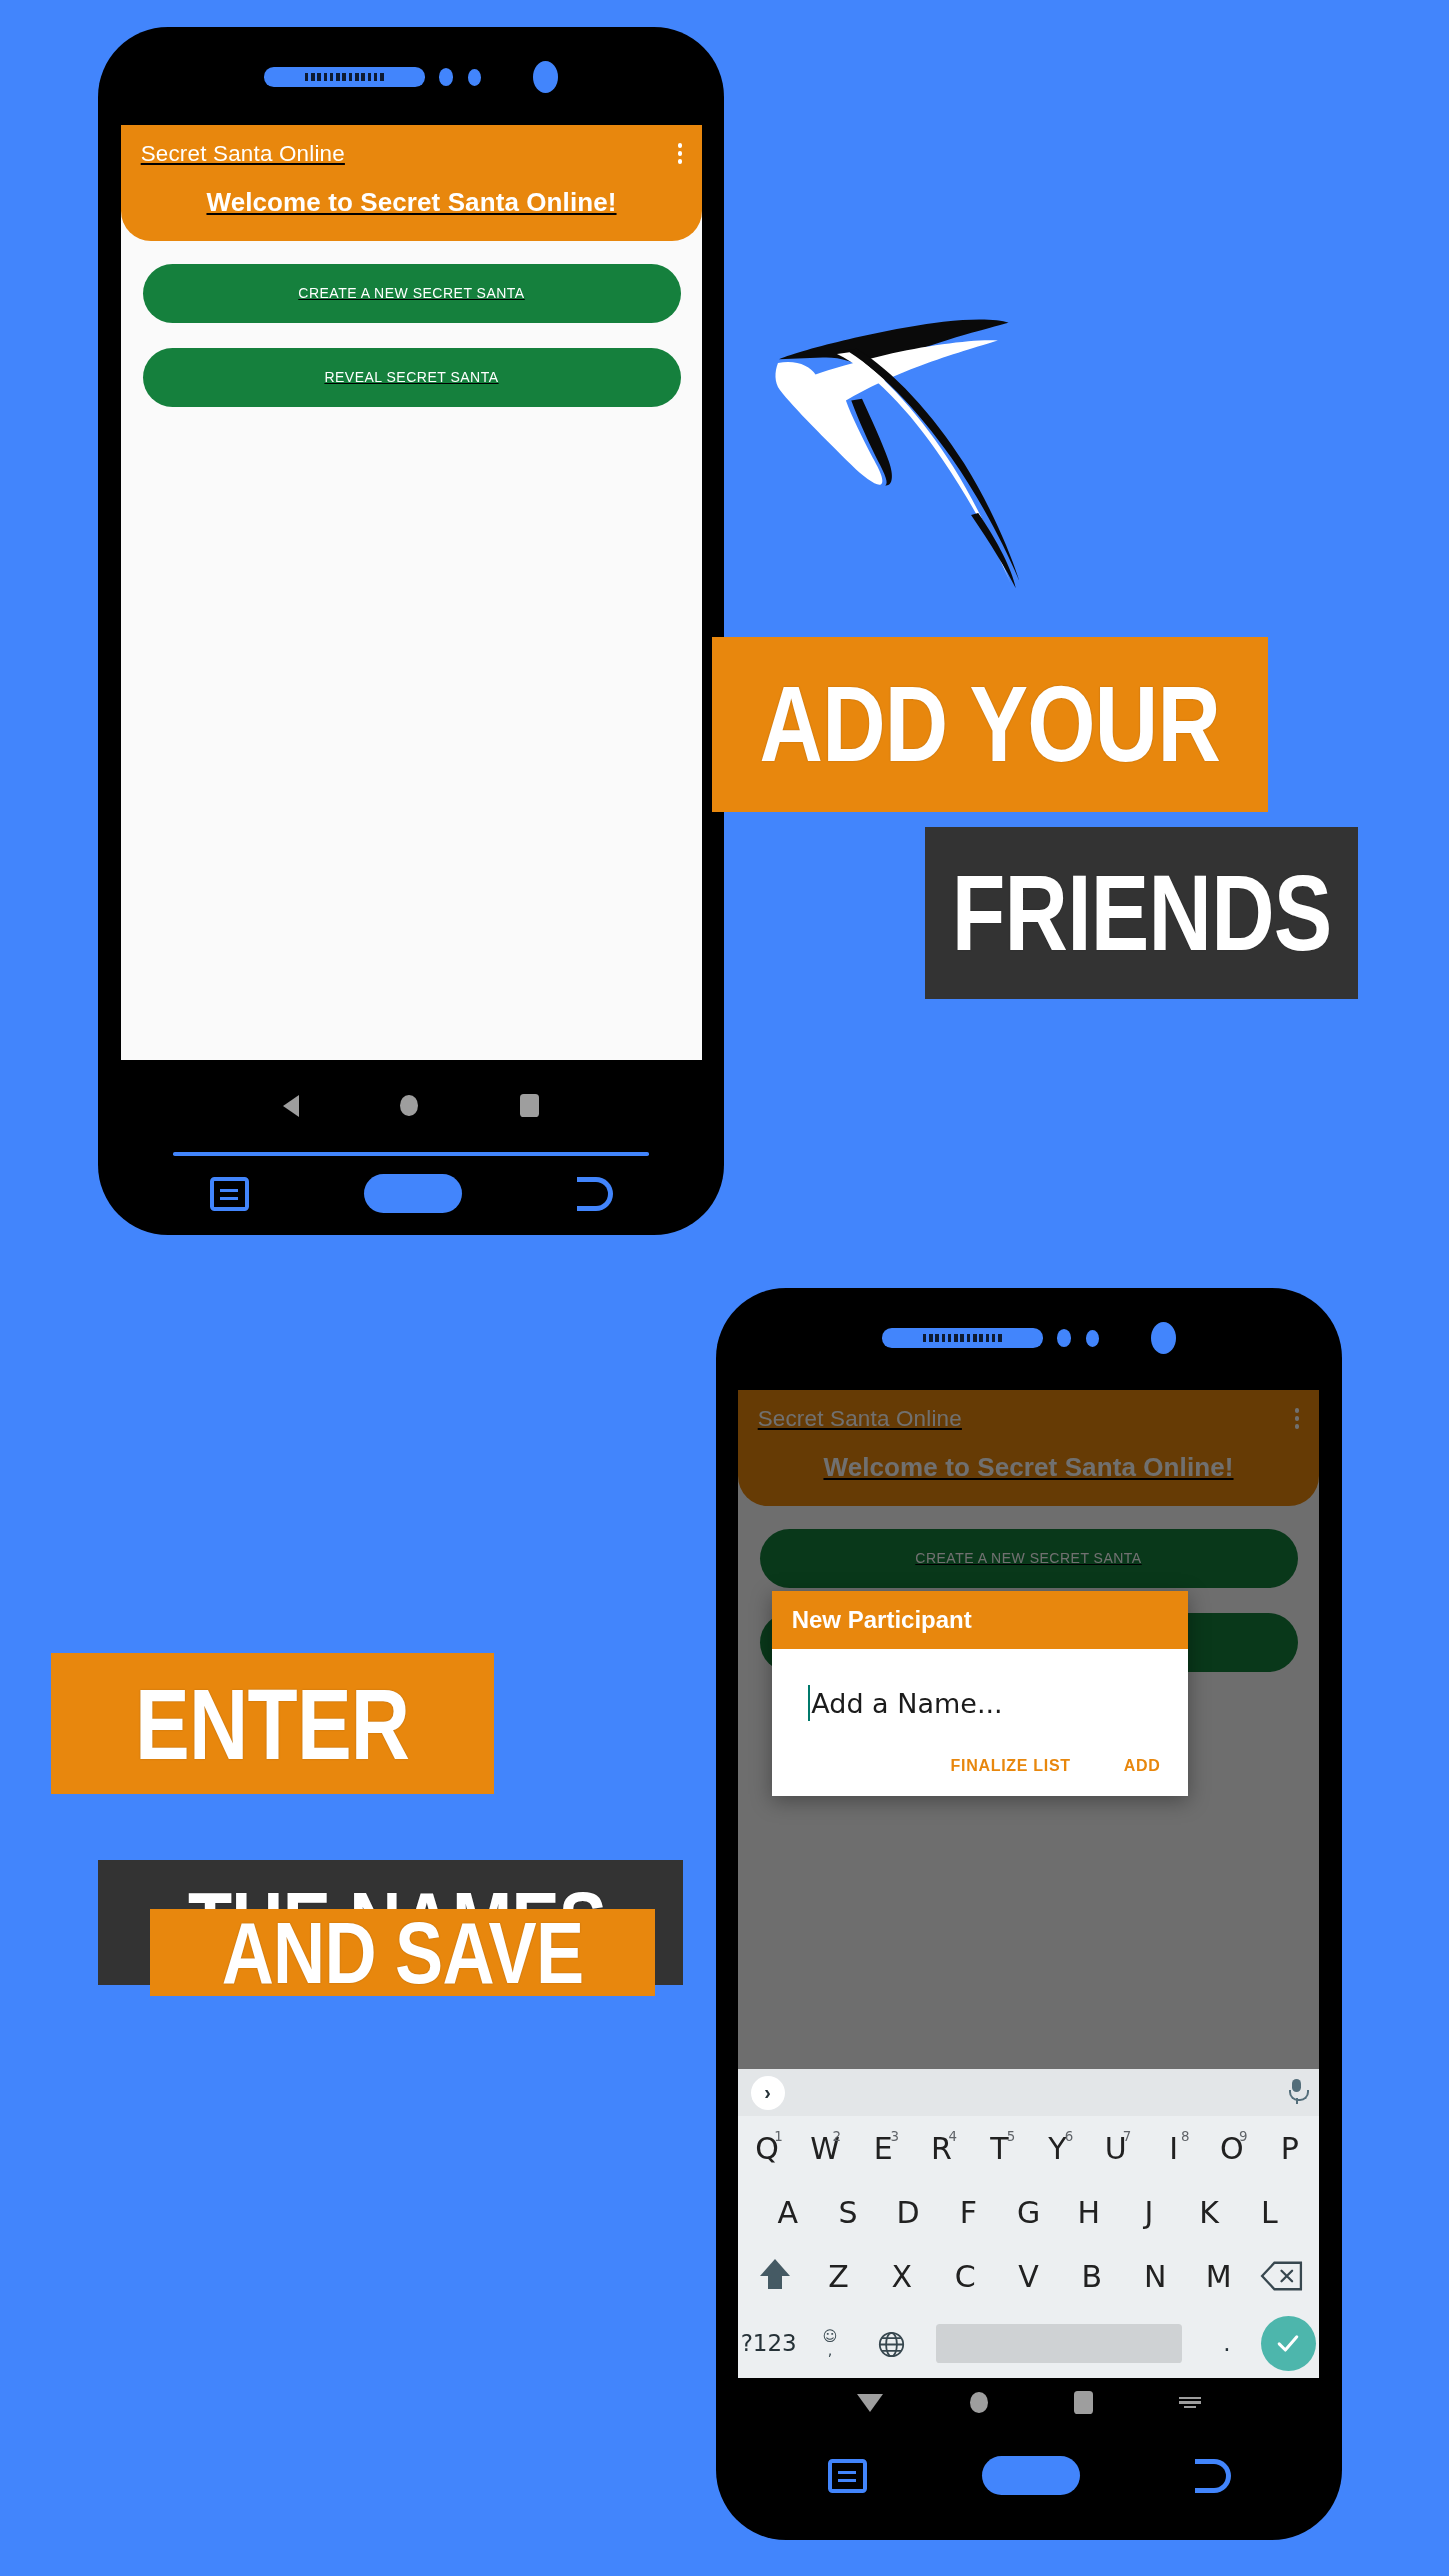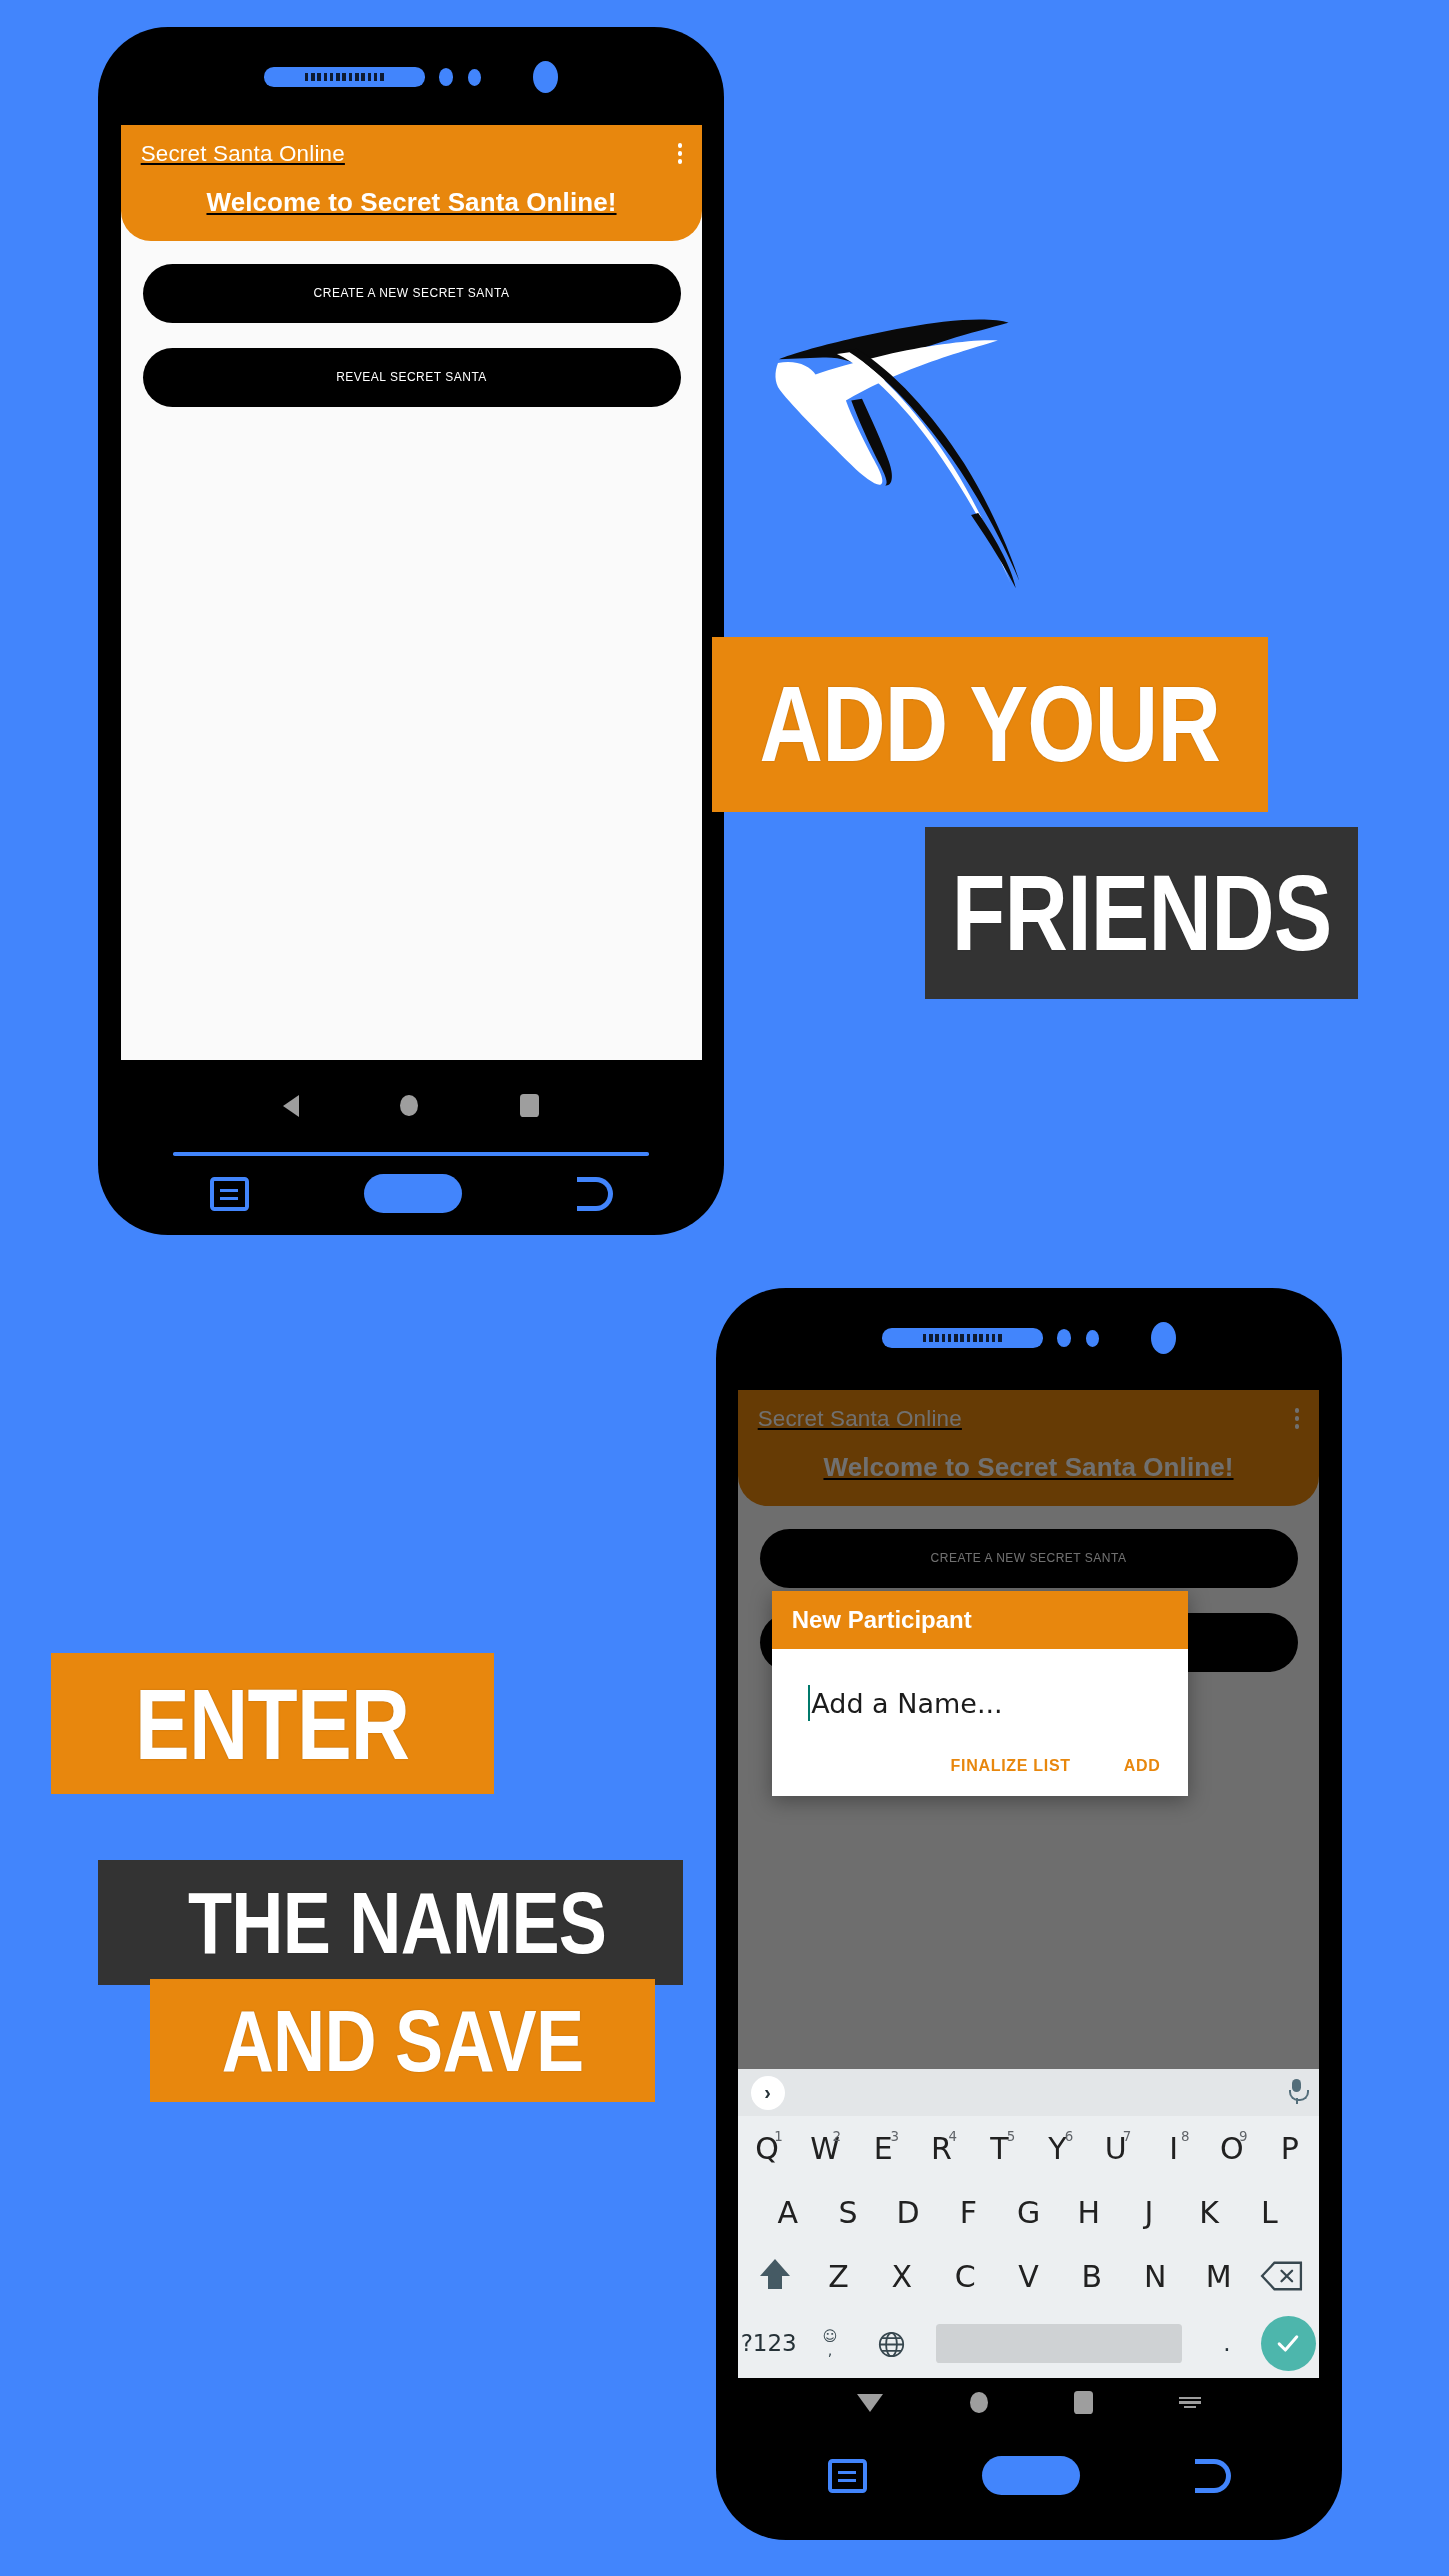--- a/index.html
+++ b/index.html
@@ -26,22 +26,22 @@
   .screen-bot{left:738px;top:1390px;width:581px;height:988px;}
 
   
   .appbar{background:#E8870D;border-bottom-left-radius:30px;border-bottom-right-radius:30px;padding:16px 19.7px 23px 19.7px;position:relative;}
   .appbar-title{color:#fff;font-size:22.4px;font-weight:400;letter-spacing:0.2px;}
   .kebab{position:absolute;right:19.7px;top:18px;display:flex;flex-direction:column;gap:3.6px;align-items:center;}
   .kebab i{width:4.5px;height:4.5px;border-radius:50%;background:#fff;display:block;}
   .welcome{color:#fff;font-size:26px;font-weight:bold;text-align:center;margin-top:19.7px;letter-spacing:0.1px;}
 
   .btn-area{padding:23px 21.5px 0 21.5px;}
-  .bigbtn{background:#000000;border-radius:894px;height:59px;display:flex;align-items:center;justify-content:center;color:#fff;
-          font-size:12px;letter-spacing:0.5px;margin-bottom:25px;border:none;width:100%;box-sizing:border-box;
+  .bigbtn{background:#15803d;border-radius:894px;height:59px;display:flex;align-items:center;justify-content:center;color:#fff;
+          font-size:14px;letter-spacing:0.5px;margin-bottom:25px;border:none;width:100%;box-sizing:border-box;
           font-family:"Liberation Sans",sans-serif;cursor:pointer;}
 
   
   .navbar{position:absolute;left:0;right:0;display:flex;align-items:center;justify-content:space-around;}
   .nav-back{width:0;height:0;border-top:11.6px solid transparent;border-bottom:11.6px solid transparent;border-right:16px solid #9e9e9e;}
   .nav-down{width:0;height:0;border-left:13.4px solid transparent;border-right:13.4px solid transparent;border-top:18px solid #9e9e9e;}
   .nav-home{width:18px;height:21.5px;border-radius:50%;background:#9e9e9e;}
   .nav-recent{width:19px;height:23px;border-radius:3.6px;background:#9e9e9e;}
   .nav-kbd{width:21.5px;height:14.3px;display:flex;flex-direction:column;gap:1.8px;justify-content:center;align-items:center;}
   .nav-kbd i{display:block;height:2.7px;background:#9e9e9e;}
@@ -61,21 +61,21 @@
           font-family:"Liberation Sans Narrow","Liberation Sans",sans-serif;
           font-weight:bold;font-stretch:condensed;line-height:.9;white-space:nowrap;
           text-shadow:0 0 1.8px rgba(0,0,0,.25);}
   .bn-orange{background:#E8870D;}
   .bn-dark{background:#333333;}
 
   #b-add{left:712px;top:637px;width:556px;height:175px;font-size:107px;letter-spacing:-0.9px;}
   #b-friends{left:925px;top:827px;width:433px;height:172px;font-size:107px;letter-spacing:-0.9px;}
   #b-enter{left:51px;top:1653px;width:443px;height:141px;font-size:100px;letter-spacing:-0.9px;}
   #b-names{left:98px;top:1860px;width:572px;height:125px;font-size:88px;letter-spacing:-0.9px;padding-left:13px;}
-  #b-save{left:150px;top:1979px;width:505px;height:123px;font-size:88px;letter-spacing:-0.9px;}
+  #b-save{left:150px;top:1909px;width:505px;height:87px;font-size:88px;letter-spacing:-0.9px;}
 
   .bscale{display:inline-block;transform:scaleX(.82);transform-origin:center;}
 
   
   #arrow{position:absolute;left:751px;top:295px;width:340px;height:295px;}
 
   
   .scrim{position:absolute;inset:0;background:rgba(0,0,0,.56);}
   .dialog{position:absolute;left:34px;top:201px;width:416px;background:#fff;box-shadow:0 5.4px 19.7px rgba(0,0,0,.35);}
   .dlg-head{background:#E8870D;color:#fff;font-size:24px;font-weight:bold;padding:15px 19.7px;}

